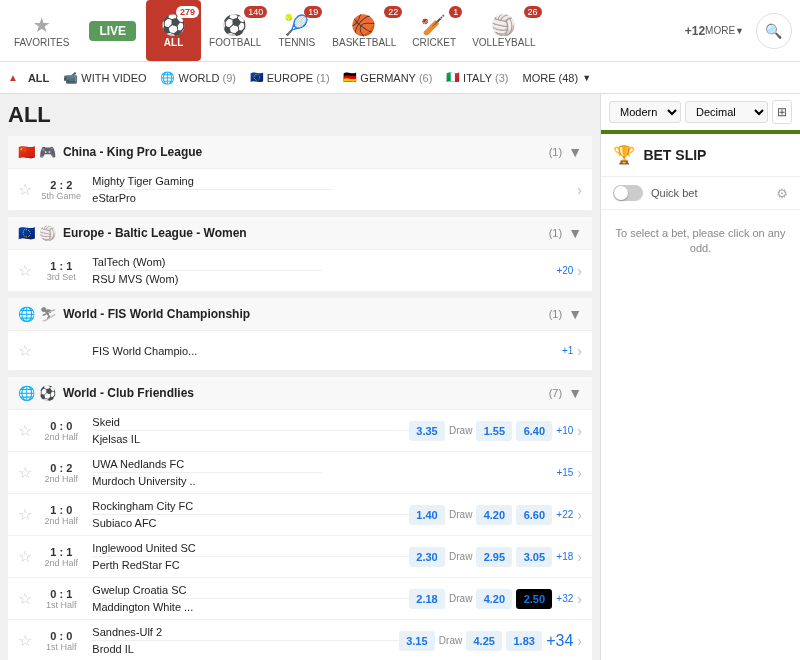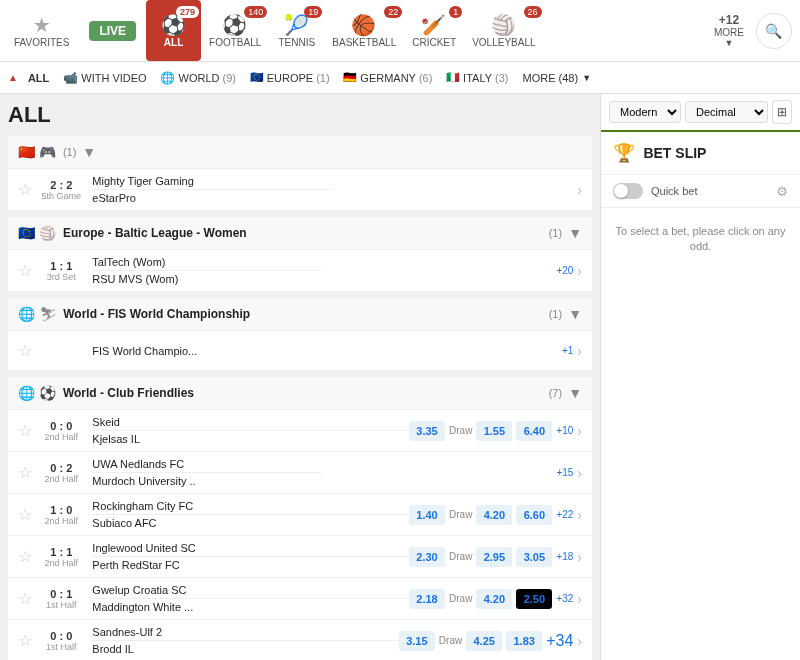--- a/index.html
+++ b/index.html
@@ -48,21 +48,21 @@
     <span style="font-size:20px;">🏏</span>
     <span style="font-size:10px;">CRICKET</span>
   </div>
 
   <div style="display:flex;flex-direction:column;align-items:center;justify-content:center;padding:0 8px;cursor:pointer;height:100%;font-size:11px;color:#555;min-width:66px;position:relative;">
     <span style="position:absolute;top:6px;right:2px;background:#c0392b;color:#fff;border-radius:8px;font-size:9px;padding:1px 4px;">26</span>
     <span style="font-size:20px;">🏐</span>
     <span style="font-size:10px;">VOLLEYBALL</span>
   </div>
 
-  <div style="display:flex;flex-direction:column;align-items:center;justify-content:space-between;padding:0 12px;cursor:pointer;margin-left:auto;font-size:11px;color:#555;">
+  <div style="display:flex;align-items:center;justify-content:space-between;padding:0 12px;cursor:pointer;margin-left:auto;font-size:11px;color:#555;">
     <span style="font-size:12px;font-weight:bold;">+12</span>
     <span style="font-size:10px;">MORE</span>
     <span style="font-size:9px;">▼</span>
   </div>
 
   <div style="width:36px;height:36px;border:1px solid #ddd;border-radius:50%;display:flex;align-items:center;justify-content:center;cursor:pointer;margin-right:4px;">
     <span style="font-size:14px;color:#555;">🔍</span>
   </div>
 </div>
 
@@ -105,20 +105,21 @@
 
   <div style="flex:1;overflow-y:auto;background:#f0f0f0;padding:8px;">
 
     <div style="font-size:22px;font-weight:bold;color:#222;margin-bottom:8px;">ALL</div>
 
     <div id="leagues-container">
         <div style="background: rgb(255, 255, 255); border-radius: 3px; margin-bottom: 6px; overflow: hidden;">
           <div style="display: flex; align-items: center; padding: 8px 10px; background: rgb(248, 248, 248); border-bottom: 1px solid rgb(238, 238, 238); cursor: pointer;">
     <span style="margin-right:4px;font-size:14px;">🇨🇳</span>
     <span style="margin-right:6px;font-size:14px;color:#888;">🎮</span>
+    <span style="font-weight:bold;font-size:12px;color:#222;flex:1;">China - King Pro League</span>
     <span style="font-size:11px;color:#888;margin-right:6px;">(1)</span>
     <span style="font-size:14px;color:#888;">▼</span>
   </div>
           <div style="display: flex; align-items: center; padding: 6px 10px; border-bottom: 1px solid rgb(240, 240, 240); min-height: 40px;">
       <span style="color:#ccc;font-size:16px;margin-right:8px;cursor:pointer;flex-shrink:0;">☆</span>
 
         <div style="display:flex;flex-direction:column;align-items:center;margin-right:10px;min-width:42px;">
           <span style="font-size:11px;font-weight:bold;color:#333;">2 : 2</span>
           <span style="font-size:9px;color:#999;">5th Game</span>
         </div>
@@ -324,21 +325,21 @@
       <span style="font-size:16px;color:#1a73e8;margin-left:4px;cursor:pointer;white-space:nowrap;">+34</span>
       <span style="font-size:14px;color:#bbb;margin-left:4px;">›</span>
     </div>
         </div>
       </div>
 
   </div>
 
   <div style="width:200px;background:#fff;border-left:1px solid #ddd;display:flex;flex-direction:column;">
 
-    <div style="display:flex;align-items:center;padding:6px 8px;border-bottom:2px solid #4d7c0f;gap:4px;">
+    <div style="display:flex;align-items:center;padding:6px 8px;border-bottom:4px solid #4d7c0f;gap:4px;">
       <select style="border:1px solid #ddd;border-radius:3px;padding:3px 6px;font-size:11px;background:#f8f8f8;cursor:pointer;flex:1;">
         <option>Modern</option>
         <option>Classic</option>
       </select>
       <select style="border:1px solid #ddd;border-radius:3px;padding:3px 6px;font-size:11px;background:#f8f8f8;cursor:pointer;flex:1;">
         <option>Decimal</option>
         <option>Fractional</option>
       </select>
       <div style="width:24px;height:24px;border:1px solid #ddd;border-radius:3px;display:flex;align-items:center;justify-content:center;cursor:pointer;font-size:12px;color:#555;">⊞</div>
     </div>

